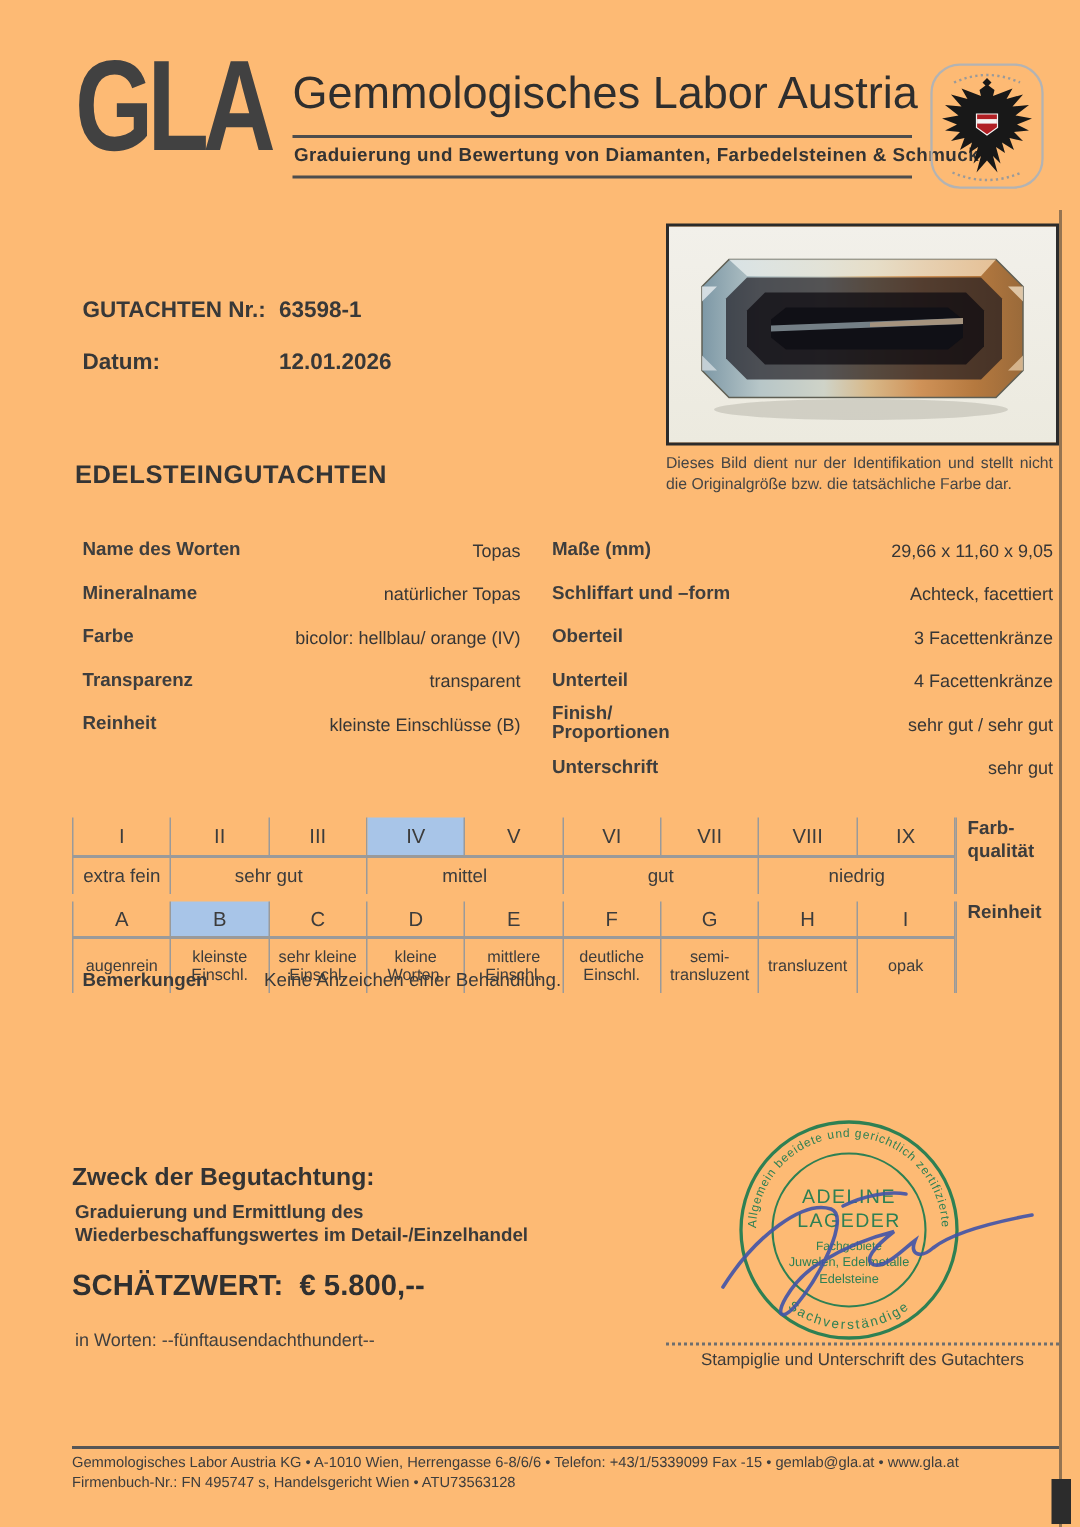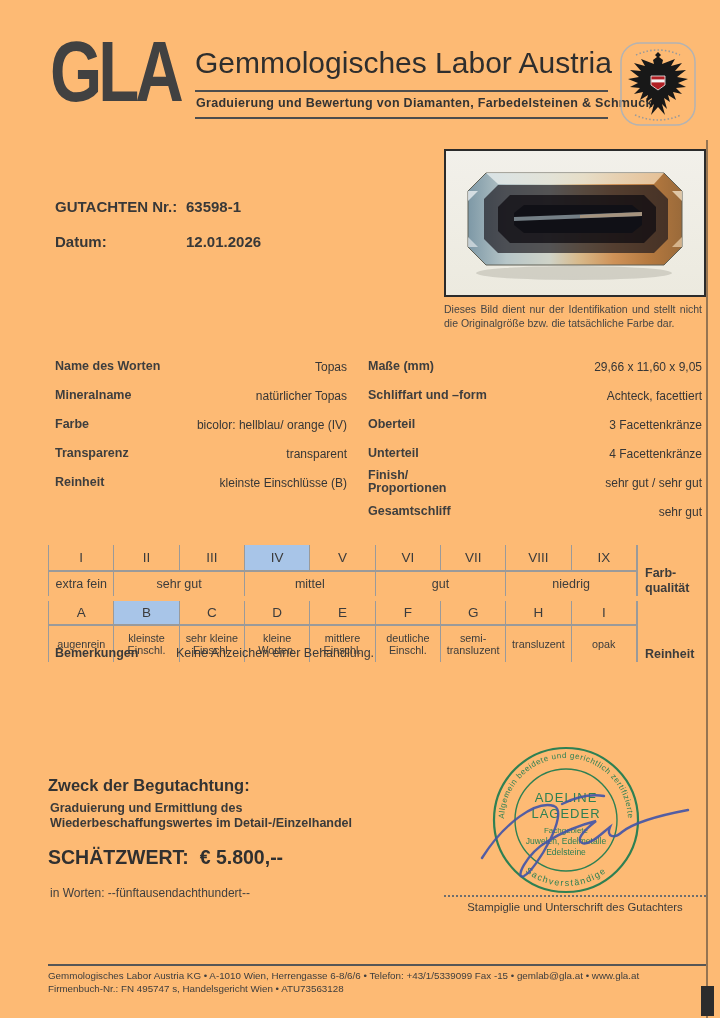--- a/index.html
+++ b/index.html
@@ -40,21 +40,21 @@
   .subtable + .subtable { margin-top:5px; }
   .cells-wrap { width:589px; }
   .trow { display:flex; border-bottom:2px solid #9a9a9a; border-left:1px solid #9a9a9a; }
   .trow.nobot { border-bottom:none; }
   .tcell { flex:0 0 11.111%; display:flex; align-items:center; justify-content:center; text-align:center; border-right:1px solid #9a9a9a; color:#3c3c3c; }
   .tcell.sp2 { flex:0 0 22.222%; }
   .r-num  { height:27px; } .r-num .tcell { font-size:13.5px; }
   .r-grp  { height:24px; } .r-grp .tcell { font-size:12.5px; }
   .r-let  { height:25px; } .r-let .tcell { font-size:13.5px; }
   .r-desc { height:36px; } .r-desc .tcell { font-size:10.8px; line-height:1.15; padding:1px 2px; }
-  .axis { width:68px; border-left:1px solid #9a9a9a; display:flex; flex-direction:column; justify-content:flex-end; padding-left:7px; font-size:12.5px; font-weight:bold; line-height:1.2; color:#3c3c3c; }
+  .axis { width:68px; border-left:1px solid #9a9a9a; display:flex; flex-direction:column; justify-content:flex-start; padding-left:7px; font-size:12.5px; font-weight:bold; line-height:1.2; color:#3c3c3c; }
   .hl { background:var(--hl); }
 
   
   .rem-l { position:absolute; left:55px; top:646px; font-size:12.5px; font-weight:bold; }
   .rem-v { position:absolute; left:176px; top:646px; font-size:12.5px; }
 
   
   .purp-t  { position:absolute; left:48px; top:776px; font-size:16.5px; font-weight:bold; color:#333; }
   .purp-1  { position:absolute; left:50px; top:801px; font-size:12.5px; font-weight:bold; }
   .purp-2  { position:absolute; left:50px; top:816px; font-size:12.5px; font-weight:bold; }
@@ -136,20 +136,21 @@
         <polygon points="128,58 190,55 190,59 128,61" fill="#c6a07a" opacity="0.6"></polygon>
         <polygon points="16,34 26,34 16,44" fill="#e8eef0" opacity="0.8"></polygon>
         <polygon points="230,34 220,34 230,44" fill="#f0ddc2" opacity="0.8"></polygon>
         <polygon points="16,90 26,90 16,80" fill="#dfe6e8" opacity="0.7"></polygon>
         <polygon points="230,90 220,90 230,80" fill="#ecd2ae" opacity="0.7"></polygon>
       </g>
     </svg>
   </div>
   <div class="caption">Dieses Bild dient nur der Identifikation und stellt nicht die Originalgröße bzw. die tatsächliche Farbe dar.</div>
 
+  <div class="sect">EDELSTEINGUTACHTEN</div>
 
   <div class="pcol pcol-l">
     <div class="prow">
         <span class="plabel">Name des Worten</span>
         <span class="pvalue">Topas</span>
       </div>
     <div class="prow">
         <span class="plabel">Mineralname</span>
         <span class="pvalue">natürlicher Topas</span>
       </div>
@@ -183,21 +184,21 @@
     <div class="prow">
         <span class="plabel">Unterteil</span>
         <span class="pvalue">4 Facettenkränze</span>
       </div>
     <div class="prow">
         <span class="plabel">Finish/
 Proportionen</span>
         <span class="pvalue">sehr gut / sehr gut</span>
       </div>
     <div class="prow">
-        <span class="plabel">Gesamtschliff</span>
+        <span class="plabel">Unterschrift</span>
         <span class="pvalue">sehr gut</span>
       </div>
   </div>
 
   <div class="gtable">
     <div class="subtable">
       <div class="cells-wrap">
         <div class="trow r-num">
           <div class="tcell">I</div>
           <div class="tcell">II</div>

